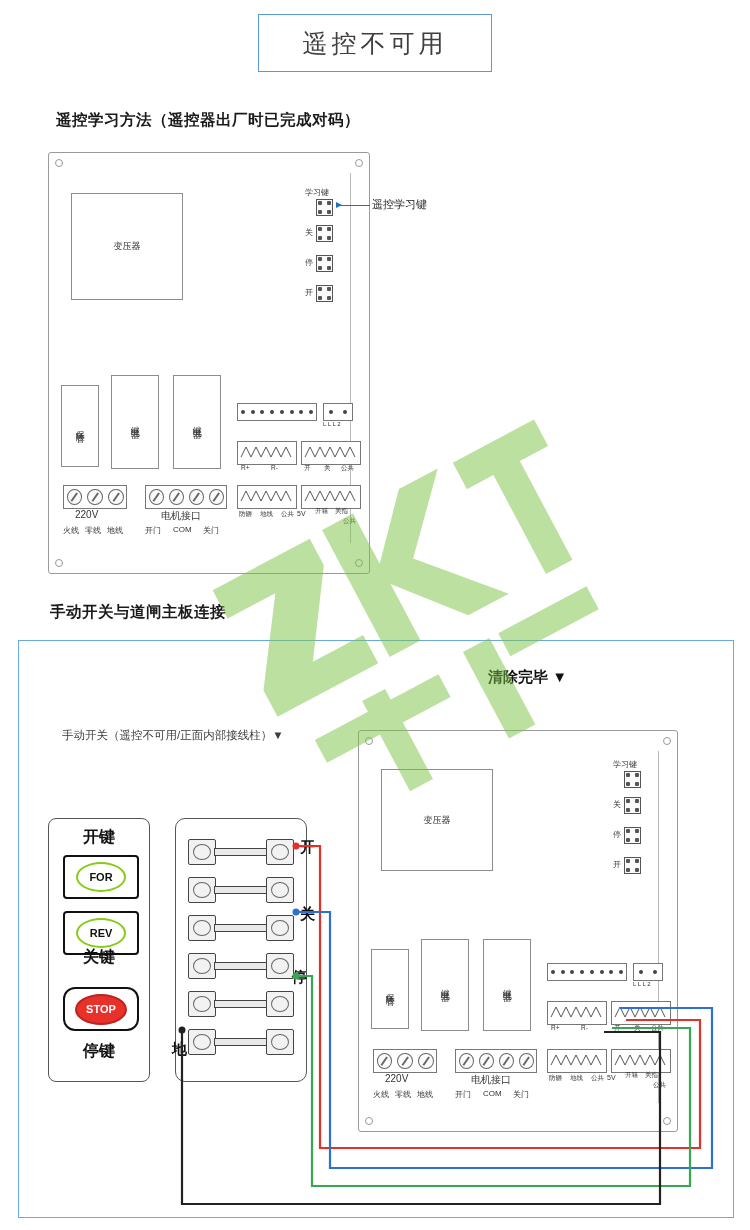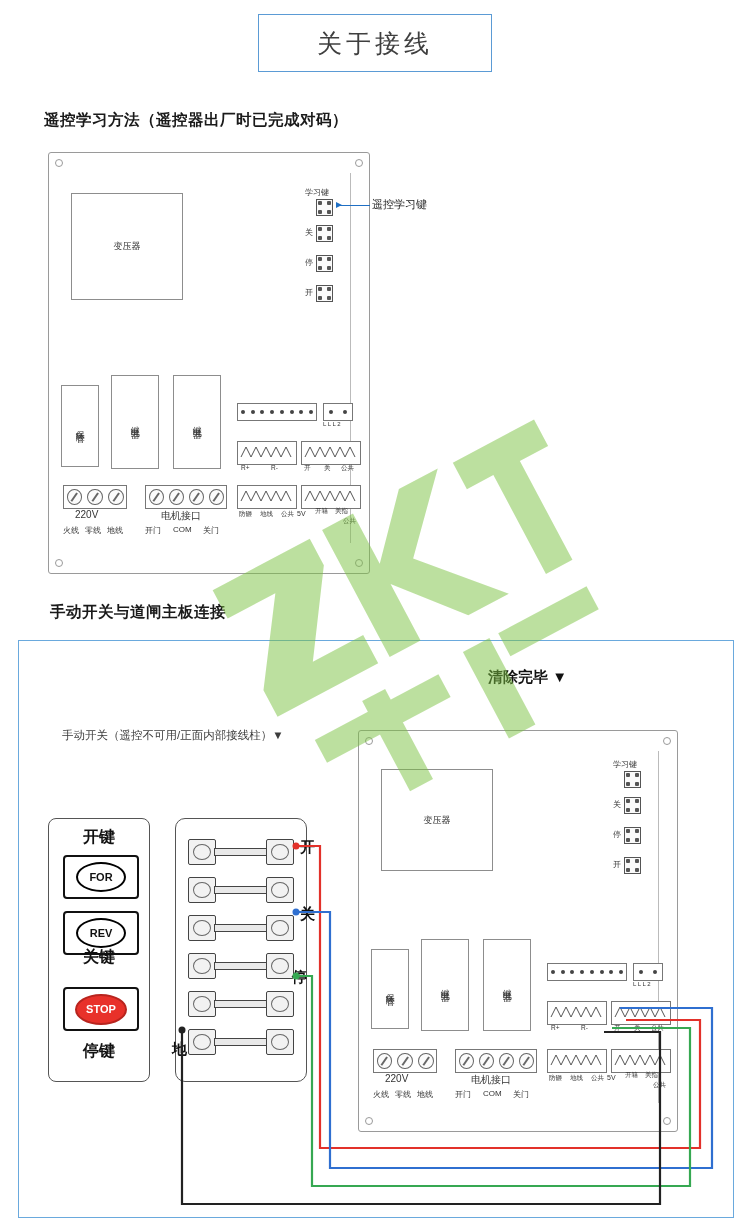--- a/index.html
+++ b/index.html
@@ -12,21 +12,21 @@
 
   
   .title-box{
     position:absolute;left:258px;top:14px;width:232px;height:56px;
     border:1px solid #5b9bd5;display:flex;align-items:center;justify-content:center;
   }
   .title-box span{font-size:25px;color:#3f3f3f;letter-spacing:4px;}
 
   
   .sec-head{position:absolute;font-size:15.5px;color:#1a1a1a;font-weight:bold;letter-spacing:.5px;}
-  #sec1-head{left:44px;top:110px;}
+  #sec1-head{left:56px;top:110px;}
   #sec2-head{left:50px;top:602px;}
 
   
   .watermark{
     position:absolute;left:195px;top:380px;width:420px;height:420px;
     pointer-events:none;z-index:5;opacity:.5;
   }
   .watermark svg{display:block;}
 
   
@@ -64,22 +64,22 @@
 
   
   #panel2{position:absolute;left:18px;top:640px;width:714px;height:576px;border:1px solid #6aa9dd;background:#fff;}
   #sec2-title{position:absolute;left:488px;top:668px;font-size:15px;font-weight:bold;color:#111;}
   #sec2-sub{position:absolute;left:62px;top:728px;font-size:11.5px;color:#3c3c3c;}
 
   
   #msw{position:absolute;left:48px;top:818px;width:100px;height:262px;border:1px solid #555;border-radius:8px;background:#fff;}
   .msw-t{position:absolute;width:100%;text-align:center;font-size:16px;font-weight:bold;color:#111;}
   .btn-rect{position:absolute;left:14px;width:72px;height:40px;border:2px solid #111;border-radius:4px;background:#fff;display:flex;align-items:center;justify-content:center;}
-  .btn-oval{width:46px;height:26px;border:2px solid #000000;border-radius:50%;display:flex;align-items:center;justify-content:center;font-size:11px;font-weight:bold;color:#111;background:#fff;}
-  .btn-stop{position:absolute;left:14px;width:72px;height:40px;border:2px solid #111;border-radius:4px;background:#fff;display:flex;align-items:center;justify-content:center;}
+  .btn-oval{width:46px;height:26px;border:2px solid #84cc16;border-radius:50%;display:flex;align-items:center;justify-content:center;font-size:11px;font-weight:bold;color:#111;background:#fff;}
+  .btn-stop{position:absolute;left:14px;width:72px;height:40px;border:2px solid #111;border-radius:12px;background:#fff;display:flex;align-items:center;justify-content:center;}
   .oval-red{width:48px;height:27px;border-radius:50%;background:#e8312a;color:#fff;font-size:11px;font-weight:bold;display:flex;align-items:center;justify-content:center;border:2px solid #b8241e;}
 
   
   #tblock{position:absolute;left:175px;top:818px;width:130px;height:262px;border:1px solid #555;border-radius:10px;background:#fff;}
   .tpair{position:absolute;left:12px;width:106px;height:30px;}
   .tpair .sq{position:absolute;top:2px;width:26px;height:24px;border:1.5px solid #444;background:#f2f2f2;border-radius:2px;}
   .tpair .sq:after{content:"";position:absolute;left:4px;top:4px;right:4px;bottom:4px;border:1.5px solid #666;border-radius:50%;}
   .tpair .bar{position:absolute;left:26px;top:11px;width:58px;height:6px;background:#e9e9e9;border:1.5px solid #444;}
   .tpair .sq2{position:absolute;right:0;top:2px;width:26px;height:24px;border:1.5px solid #444;background:#f2f2f2;border-radius:2px;}
   .tpair .sq2:after{content:"";position:absolute;left:4px;top:4px;right:4px;bottom:4px;border:1.5px solid #666;border-radius:50%;}
@@ -91,21 +91,21 @@
 
   
   #wires{position:absolute;left:0;top:0;width:750px;height:1230px;pointer-events:none;}
 </style>
 </head>
 <body>
 
 <div class="page">
 
   <div class="title-box">
-    <span>关于接线</span>
+    <span>遥控不可用</span>
   </div>
 
   <div class="sec-head" id="sec1-head">遥控学习方法（遥控器出厂时已完成对码）</div>
 
   <div class="board" id="board1">
     <div class="corner" style="left:6px;top:6px"></div>
     <div class="corner" style="right:6px;top:6px"></div>
     <div class="corner" style="left:6px;bottom:6px"></div>
     <div class="corner" style="right:6px;bottom:6px"></div>
 

